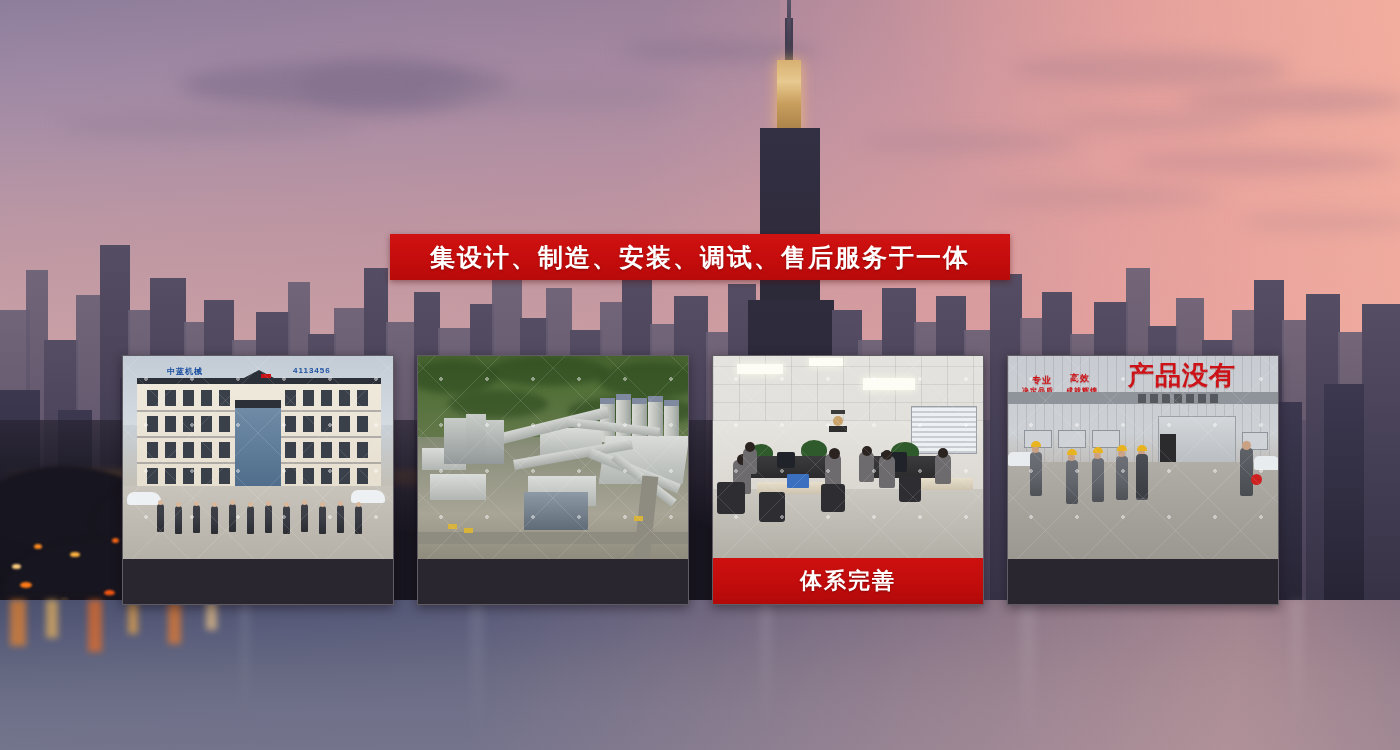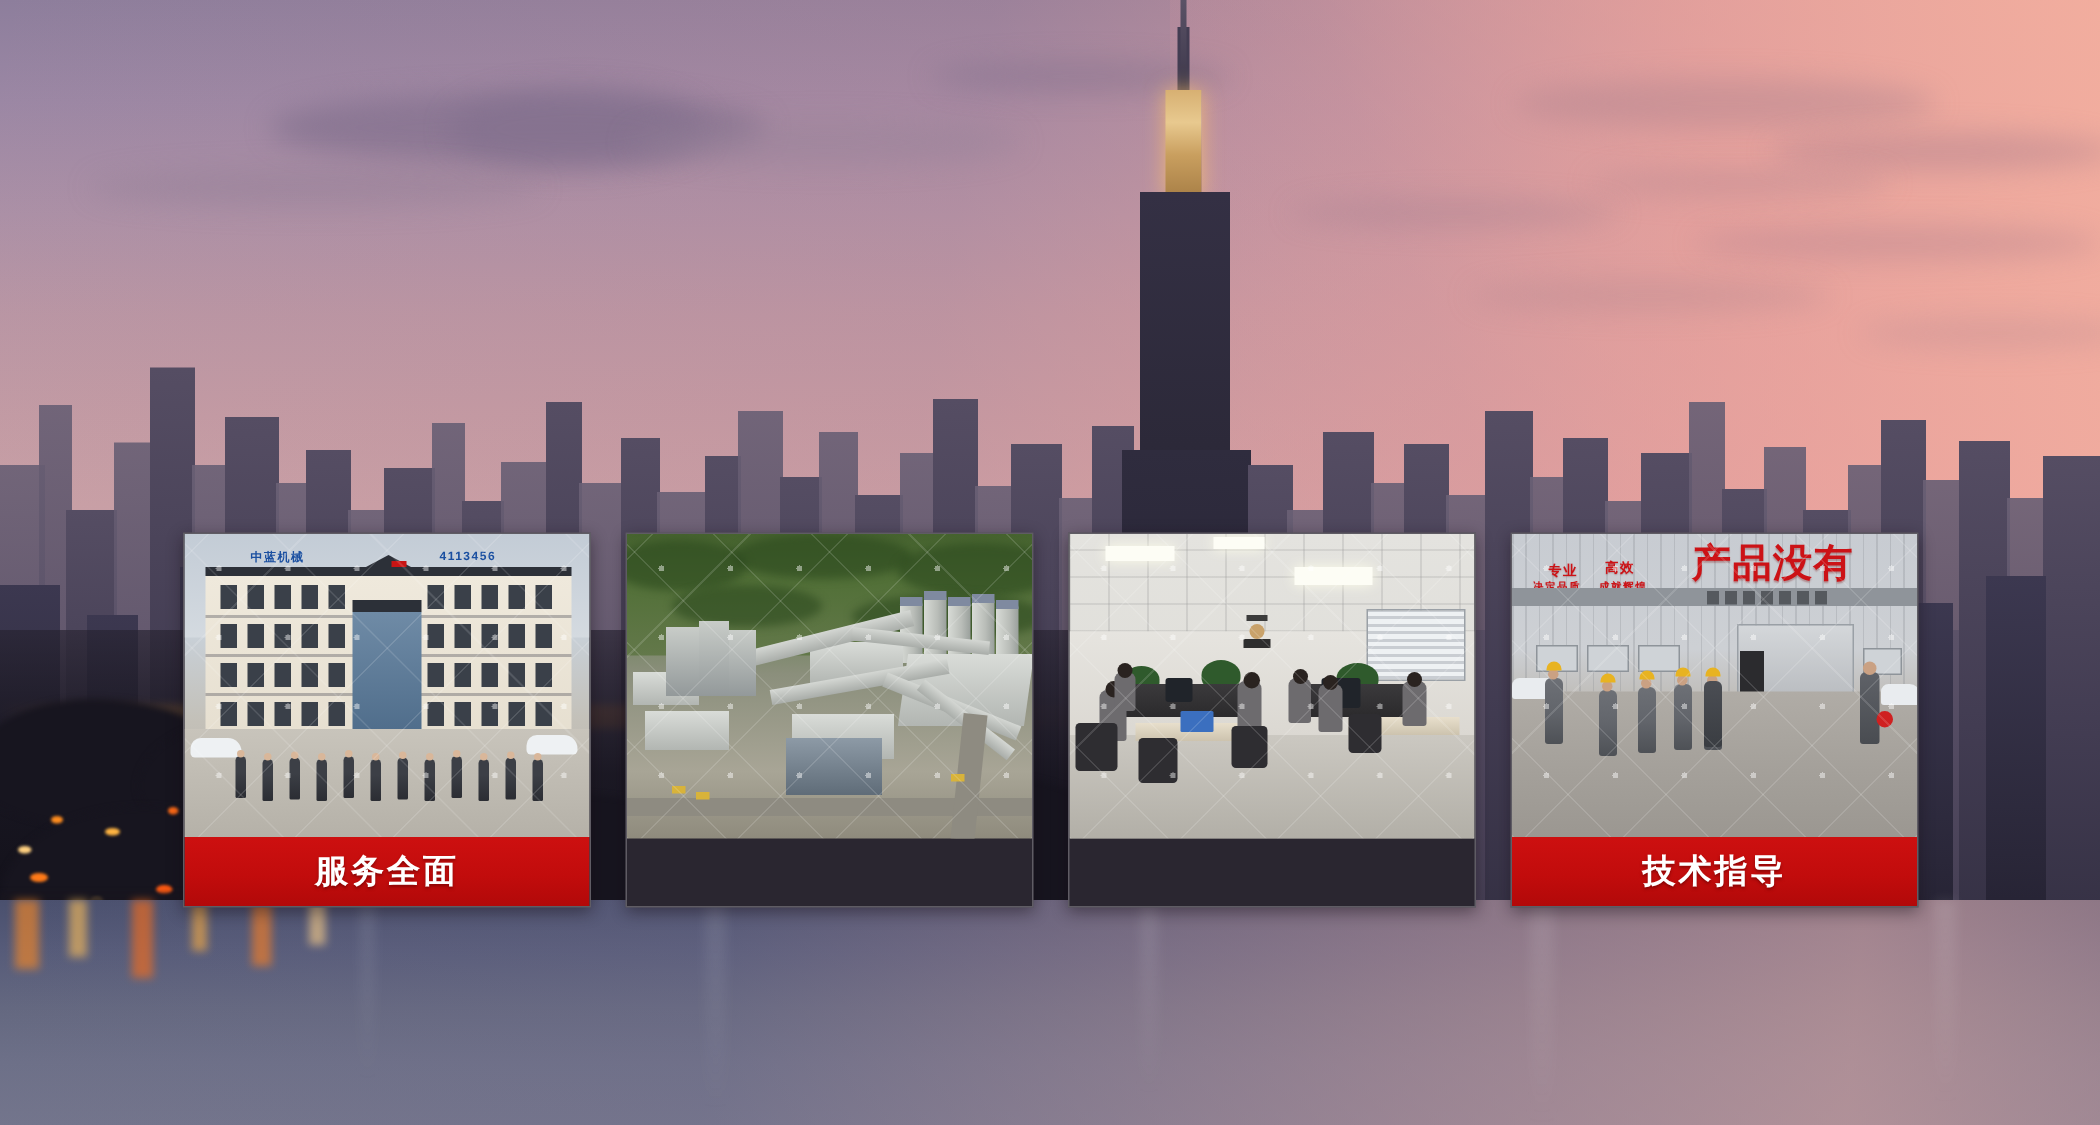--- a/index.html
+++ b/index.html
@@ -510,20 +510,23 @@
     <div class="water-refl" style="left:168px; top:0px;  width:13px; height:44px; background:#ff8020;"></div>
     <div class="water-refl" style="left:206px; top:0px;  width:11px; height:30px; background:#ffd188;"></div>
     <div class="water-streak" style="left:240px; top:0px;  width:10px; height:120px;"></div>
     <div class="water-streak" style="left:470px; top:0px;  width:14px; height:140px;"></div>
     <div class="water-streak" style="left:760px; top:0px;  width:12px; height:130px;"></div>
     <div class="water-streak" style="left:1020px;top:0px;  width:16px; height:150px;"></div>
     <div class="water-streak" style="left:1290px;top:0px;  width:14px; height:136px;"></div>
   </div>
 
 
+  <div class="subbanner">
+    <span class="subbanner-text">集设计、制造、安装、调试、售后服务于一体</span>
+  </div>
 
   <div class="cards">
 
     <div class="card">
       <div class="photo p1">
         <div class="bsky"></div>
         <div class="roofpeak"></div>
         <div class="flag"></div>
         <div class="bldg">
           <div class="floor" style="top:26px;"></div>
@@ -595,21 +598,20 @@
         <div class="person" style="left:178px; top:148px;"></div>
           <div class="phead" style="left:179px;top:144px;"></div>
         <div class="person" style="left:196px; top:150px;"></div>
           <div class="phead" style="left:197px;top:146px;"></div>
         <div class="person" style="left:214px; top:149px;"></div>
           <div class="phead" style="left:215px;top:145px;"></div>
         <div class="person" style="left:232px; top:150px;"></div>
           <div class="phead" style="left:233px;top:146px;"></div>
         <div class="mesh"></div>
       </div>
-      <div class="caption">服务全面</div>
     </div>
 
     <div class="card">
       <div class="photo p2">
         <div class="green"></div>
         <div class="greenblob" style="left:-10px; top:4px;  width:90px; height:34px;"></div>
         <div class="greenblob" style="left:70px;  top:0px;  width:120px;height:30px;"></div>
         <div class="greenblob" style="left:180px; top:6px;  width:110px;height:36px;"></div>
         <div class="greenblob" style="left:30px;  top:34px; width:100px;height:28px;"></div>
         <div class="greenblob" style="left:150px; top:40px; width:130px;height:30px;"></div>
@@ -681,20 +683,21 @@
         <div class="pers" style="left:166px; top:100px; width:16px; height:32px;"></div>
         <div class="hd" style="left:169px; top:94px;  width:10px; height:10px;"></div>
         <div class="pers" style="left:222px; top:98px;  width:16px; height:30px;"></div>
         <div class="hd" style="left:225px; top:92px;  width:10px; height:10px;"></div>
         <div class="chair" style="left:4px;   top:126px; width:28px; height:32px;"></div>
         <div class="chair" style="left:46px;  top:136px; width:26px; height:30px;"></div>
         <div class="chair" style="left:108px; top:128px; width:24px; height:28px;"></div>
         <div class="chair" style="left:186px; top:120px; width:22px; height:26px;"></div>
         <div class="mesh"></div>
       </div>
+      <div class="caption">体系完善</div>
     </div>
 
     <div class="card">
       <div class="photo p4">
         <div class="wall4"></div>
         <span class="redtext" style="left:120px; top:2px; font-size:26px;">产品没有</span>
         <span class="redtext" style="left:24px; top:18px; font-size:9px;">专业</span>
         <span class="redtext" style="left:62px; top:16px; font-size:9px;">高效</span>
         <span class="redtext" style="left:14px; top:30px; font-size:7px;">决定品质</span>
         <span class="redtext" style="left:58px; top:30px; font-size:7px;">成就辉煌</span>
@@ -729,17 +732,16 @@
         <div class="helmet" style="left:109px; top:89px;"></div>
         <div class="worker" style="left:128px; top:100px;"></div>
         <div class="whead" style="left:130px; top:94px;"></div>
         <div class="helmet" style="left:129px; top:89px;"></div>
         <div class="worker" style="left:128px; top:98px; background:linear-gradient(180deg,#4b4e54,#3a3d42);"></div>
         <div class="mgr" style="left:232px; top:92px;"></div>
         <div class="whead" style="left:234px; top:85px; width:9px; height:9px;"></div>
         <div class="redhat" style="left:243px; top:118px;"></div>
         <div class="mesh"></div>
       </div>
-      <div class="caption">技术指导</div>
     </div>
 
   </div>
 </div>
 
 </body></html>

